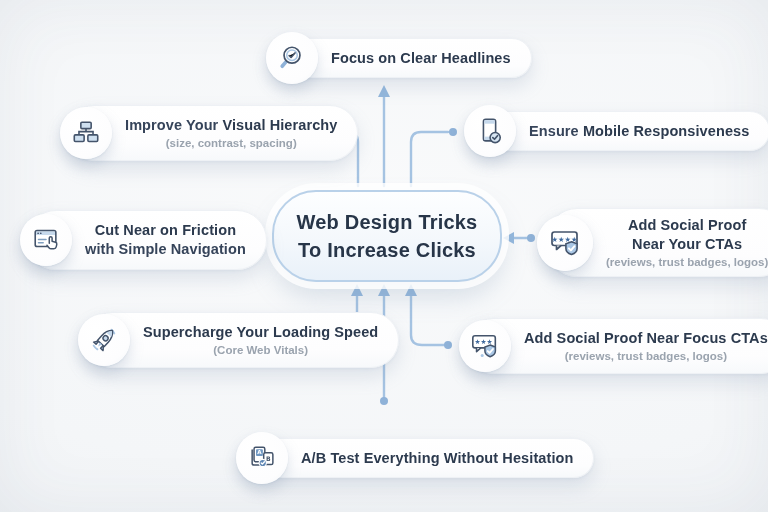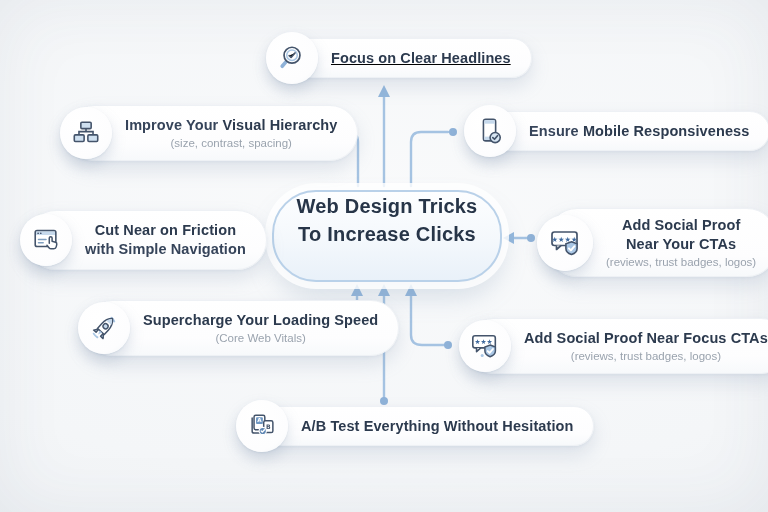--- a/index.html
+++ b/index.html
@@ -23,28 +23,28 @@
   .pill{
     position:relative;z-index:1;margin-left:-46px;
     background:linear-gradient(180deg,#ffffff 0%,#fdfdfe 70%,#f7f9fb 100%);
     border:1px solid #eef1f5;border-radius:30px;
     box-shadow:0 9px 18px rgba(135,155,180,.22), 0 1px 3px rgba(135,155,180,.12);
     padding:10px 20px 10px 58px;
     text-align:center;white-space:nowrap;
   }
   .t{font-size:14.5px;font-weight:700;color:#2c3a4e;line-height:1.3;letter-spacing:.1px;}
   .t .pre{font-weight:700;color:#36445a;}
-  .sub{font-size:11.5px;font-weight:400;color:#9aa3ae;line-height:1.25;margin-top:1px;}
+  .sub{font-size:11.5px;font-weight:700;color:#9aa3ae;line-height:1.25;margin-top:1px;}
   
   .center{
     position:absolute;left:272px;top:190px;width:226px;height:88px;
     border-radius:44px;border:2px solid #b9d1e9;
     background:linear-gradient(180deg,#fdfeff 0%,#f4f8fc 55%,#e9f1f9 100%);
     box-shadow:0 0 0 7px rgba(255,255,255,.8), 0 14px 26px rgba(125,150,180,.28);
-    display:flex;flex-direction:column;align-items:center;
+    display:flex;flex-direction:column;align-items:center;justify-content:center;
   }
   .center .line{font-size:20px;font-weight:700;color:#273548;line-height:1.4;letter-spacing:.2px;}
   svg text{font-family:"DejaVu Sans",sans-serif;}
 </style>
 </head>
 <body>
 
 <div class="canvas">
 
   <svg class="connectors" width="768" height="512" viewBox="0 0 768 512">
@@ -75,21 +75,21 @@
       <polygon points="384,284 378,296 390,296"></polygon>
       <polygon points="411,284 405,296 417,296"></polygon>
     </g>
   </svg>
 
   <div class="center">
     <div class="line">Web Design Tricks</div>
     <div class="line">To Increase Clicks</div>
   </div>
 
-  <div class="node" style="left:266px;top:32px;text-decoration:underline;">
+  <div class="node" style="left:266px;top:32px;">
     <div class="badge">
       <svg width="30" height="30" viewBox="0 0 32 32">
         <path d="M10 19.5 L5.5 24.8" stroke="#8fb2d8" stroke-width="3.8" stroke-linecap="round"></path>
         <circle cx="16" cy="13" r="8.5" fill="#fff" stroke="#44546b" stroke-width="1.8"></circle>
         <circle cx="16" cy="13" r="5.6" fill="none" stroke="#a9c6e4" stroke-width="1.6"></circle>
         <path d="M13 13.4 l2 2 l4.2-4.8" stroke="#44546b" stroke-width="1.8" stroke-linecap="round" stroke-linejoin="round"></path>
       </svg>
     </div>
     <div class="pill">
       <div class="t">Focus on Clear Headlines</div>
@@ -153,21 +153,21 @@
         <path d="M19.9 21.4 l2 2 l3.6-4.2" stroke="#fff" stroke-width="2" fill="none" stroke-linecap="round" stroke-linejoin="round"></path>
       </svg>
     </div>
     <div class="pill" style="padding-top:7px;padding-bottom:7px;">
       <div class="t">Add Social Proof</div>
       <div class="t">Near Your CTAs</div>
       <div class="sub">(reviews, trust badges, logos)</div>
     </div>
   </div>
 
-  <div class="node" style="left:78px;top:300px;">
+  <div class="node" style="left:78px;top:312px;">
     <div class="badge">
       <svg width="30" height="30" viewBox="0 0 32 32">
         <path d="M5 22 a12 12 0 0 0 4 4" stroke="#a9c6e4" stroke-width="2" fill="none" stroke-linecap="round"></path>
         <path d="M24 5 a13 13 0 0 1 3 4" stroke="#a9c6e4" stroke-width="2" fill="none" stroke-linecap="round"></path>
         <g transform="rotate(42 16 16)">
           <path d="M12.6 20.5 l-3.4 4.6 h3.6 z" fill="#c6d9ec" stroke="#44546b" stroke-width="1.5" stroke-linejoin="round"></path>
           <path d="M19.4 20.5 l3.4 4.6 h-3.6 z" fill="#c6d9ec" stroke="#44546b" stroke-width="1.5" stroke-linejoin="round"></path>
           <path d="M16 2.5 c3.4 3 4.9 7.3 4.9 11.8 V21 h-9.8 v-6.7 c0-4.5 1.5-8.8 4.9-11.8 z" fill="#fff" stroke="#44546b" stroke-width="1.6" stroke-linejoin="round"></path>
           <path d="M16 3.2 c1.6 1.5 2.8 3.3 3.6 5.3 h-7.2 c.8-2 2-3.8 3.6-5.3 z" fill="#c6d9ec"></path>
           <circle cx="16" cy="13.5" r="2.7" fill="#c6d9ec" stroke="#44546b" stroke-width="1.5"></circle>
@@ -191,21 +191,21 @@
         <path d="M21.5 15 l5.6 2 v4.4 c0 3-2.6 5.1-5.6 6.1 c-3-1-5.6-3.1-5.6-6.1 v-4.4 z" fill="#a9c6e4" stroke="#44546b" stroke-width="1.6"></path>
         <path d="M18.9 21.4 l2 2 l3.6-4.2" stroke="#fff" stroke-width="2" fill="none" stroke-linecap="round" stroke-linejoin="round"></path>
       </svg>
     </div>
     <div class="pill">
       <div class="t">Add Social Proof Near Focus CTAs</div>
       <div class="sub">(reviews, trust badges, logos)</div>
     </div>
   </div>
 
-  <div class="node" style="left:236px;top:400px;">
+  <div class="node" style="left:236px;top:432px;">
     <div class="badge">
       <svg width="30" height="30" viewBox="0 0 32 32">
         <path d="M5.5 7.5 v14 a2 2 0 0 0 2 2 h6" stroke="#44546b" stroke-width="1.6" fill="none" stroke-linecap="round"></path>
         <rect x="7.5" y="4.5" width="11.5" height="15.5" rx="1.8" fill="#fff" stroke="#44546b" stroke-width="1.6"></rect>
         <rect x="9.6" y="6.6" width="7.3" height="7.3" rx="1" fill="#6f97c2"></rect>
         <text x="13.2" y="12.2" text-anchor="middle" font-size="6" font-weight="bold" fill="#fff">A</text>
         <rect x="17.8" y="10.5" width="9.8" height="12.5" rx="1.8" fill="#fff" stroke="#44546b" stroke-width="1.6"></rect>
         <text x="22.7" y="19" text-anchor="middle" font-size="6.5" font-weight="bold" fill="#44546b">B</text>
         <circle cx="16.8" cy="21.3" r="3.9" fill="#5f87b4" stroke="#fff" stroke-width="1.2"></circle>
         <path d="M15.2 21.3 l1.2 1.2 l2.2-2.5" stroke="#fff" stroke-width="1.5" fill="none" stroke-linecap="round" stroke-linejoin="round"></path>

